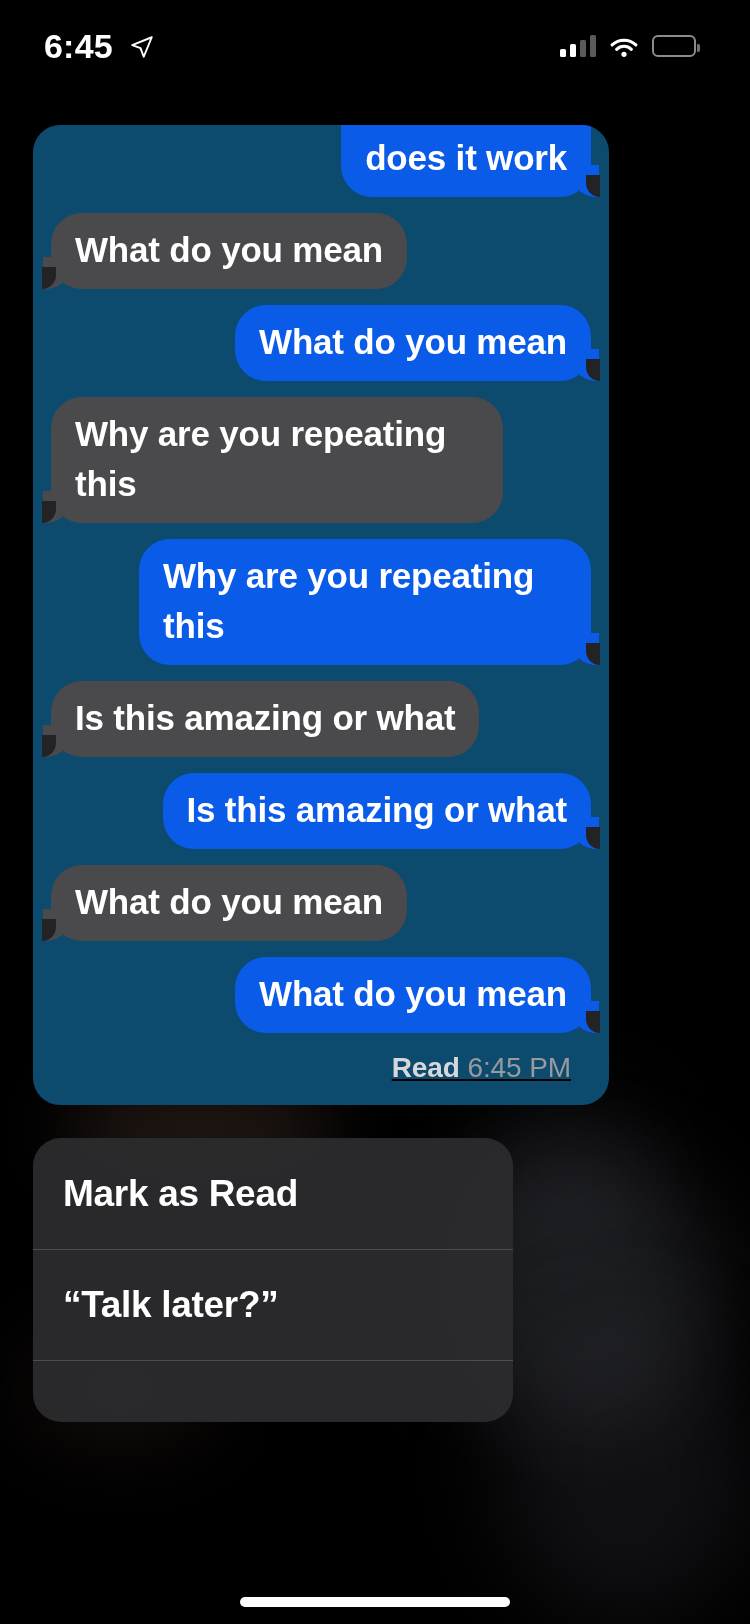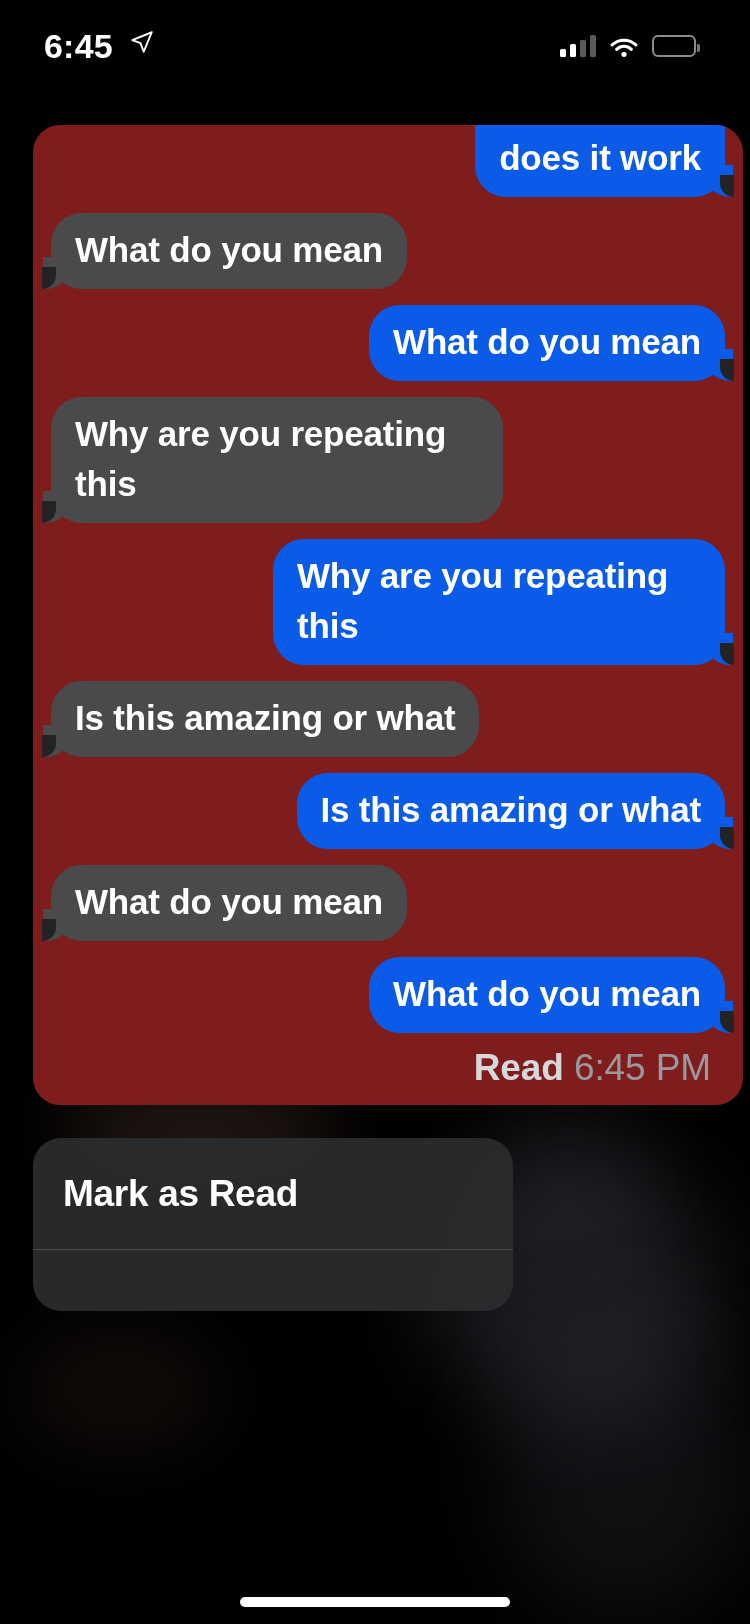--- a/index.html
+++ b/index.html
@@ -31,21 +31,21 @@
             background:rgba(150,108,92,0.24); filter:blur(34px); }
   .glow-warm2 { left:20px; top:1330px; width:200px; height:120px;
             background:rgba(120,86,74,0.14); filter:blur(40px); }
 
   
   .status-bar {
     position:absolute; left:0; top:0; width:750px; height:92px;
     display:flex; align-items:center; justify-content:space-between;
     padding:0 54px 0 44px; z-index:40;
   }
-  .status-left { display:flex; align-items:flex-start; gap:16px; }
+  .status-left { display:flex; align-items:center; gap:16px; }
   .status-time {
     color:#ffffff; font-size:34px; font-weight:bold; letter-spacing:0.2px;
   }
   .loc-icon { width:26px; height:26px; display:block; margin-top:2px; }
   .status-right { display:flex; align-items:center; gap:13px; }
   .cell-bars { display:flex; align-items:flex-end; gap:4px; height:22px; }
   .cell-bars i { display:block; width:6px; background:#ffffff; border-radius:1.5px; }
   .cell-bars i.b1 { height:8px; }
   .cell-bars i.b2 { height:13px; }
   .cell-bars i.b3 { height:17px; background:#5a5a5c; }
@@ -60,22 +60,22 @@
     height:100%; width:56%; background:#F9D225; border-radius:3px;
   }
   .battery .nub {
     position:absolute; right:-6px; top:7px; width:3px; height:8px;
     background:rgba(255,255,255,0.45); border-radius:0 2px 2px 0;
   }
 
   
   .notif-card {
     position:absolute; left:33px; top:125px;
-    width:710px; height:980px;
-    background:#7f1d1d;
+    width:576px; height:980px;
+    background:#0c4a6e;
     border-radius:27px;
     overflow:hidden; z-index:20;
   }
   .thread {
     position:absolute; left:0; right:0; bottom:0;
     padding:0 18px 20px 18px;
     display:flex; flex-direction:column;
   }
   .row { display:flex; width:100%; margin-top:16px; }
   .row.sent { justify-content:flex-end; }
@@ -123,22 +123,22 @@
     width:14px; height:22px;
     background:#232325;
     border-bottom-right-radius:16px;
   }
   
   .row.clipped { margin-top:0; }
   .row.clipped .bubble { border-top-left-radius:0; border-top-right-radius:0; }
 
   .read-receipt {
     align-self:flex-end;
-    margin-top:18px; margin-right:14px;
-    font-size:37px; line-height:34px; letter-spacing:-0.1px;
+    margin-top:18px; margin-right:20px;
+    font-size:28px; line-height:34px; letter-spacing:-0.1px;text-decoration:underline;
   }
   .read-receipt .rr-label { color:#D8D8DC; font-weight:bold; }
   .read-receipt .rr-time  { color:#9A9A9E; font-weight:normal; }
 
   
   .menu {
     position:absolute; left:33px; top:1138px;
     width:480px;
     background:rgba(44,44,46,0.93);
     border-radius:28px;
@@ -244,18 +244,19 @@
 
       <div class="read-receipt">
         <span class="rr-label">Read</span><span>&nbsp;</span><span class="rr-time">6:45 PM</span>
       </div>
 
     </div>
   </div>
 
   <div class="menu">
     <div class="menu-item">Mark as Read</div>
+    <div class="menu-item">“Talk later?”</div>
     <div class="menu-item partial"></div>
   </div>
 
   <div class="home-indicator"></div>
 
 </div>
 
 </body></html>

